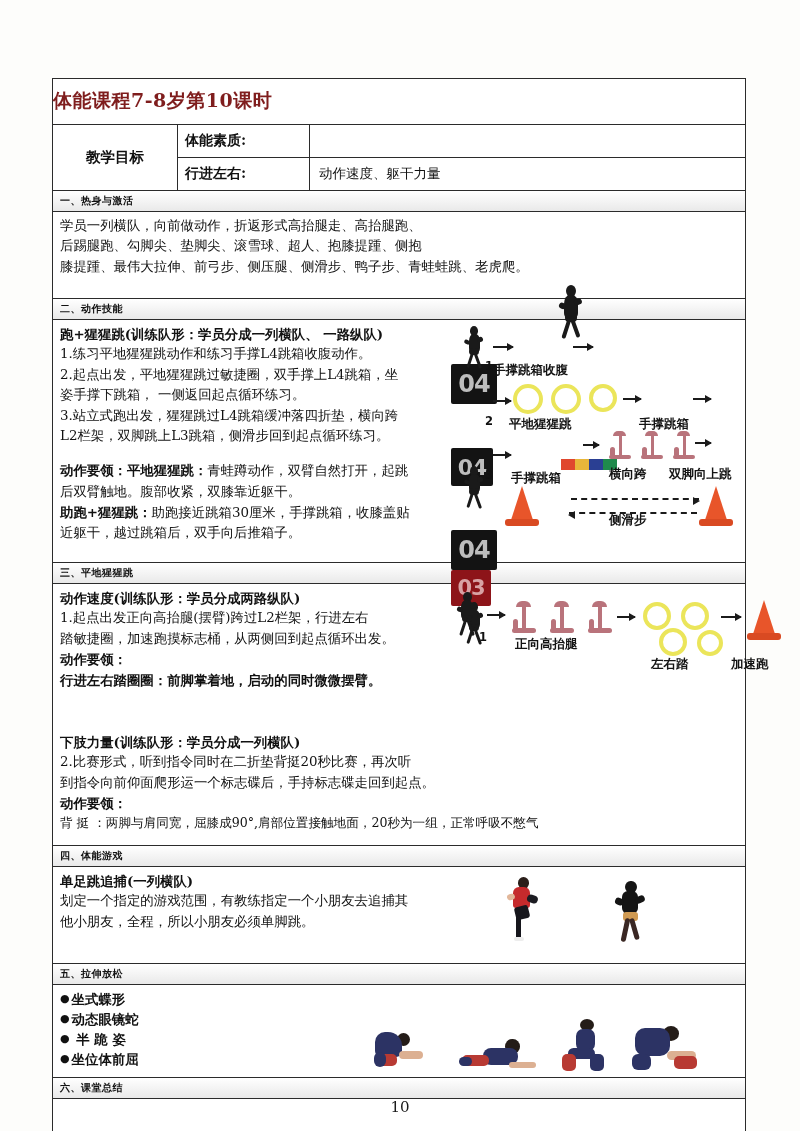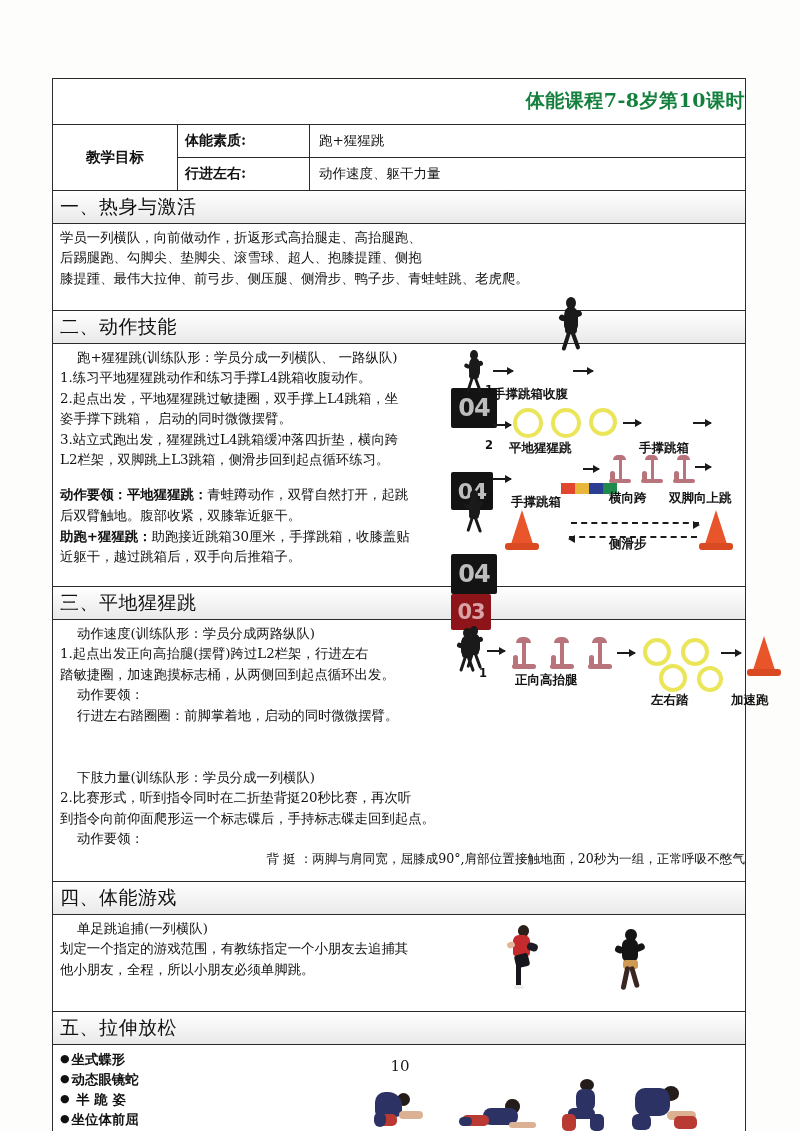--- a/index.html
+++ b/index.html
@@ -35,26 +35,26 @@
   .row {
     display: flex;
     border-bottom: 1.3px solid #2b2b2b;
     box-sizing: border-box;
   }
   .row:last-child { border-bottom: none; }
 
   
   .title-cell {
     width: 100%;
-    text-align: right;
+    text-align: left;
     font-size: 19px;
     font-weight: bold;
     letter-spacing: 0.5px;
     padding: 9px 0 10px 0;
-    color: #15803d;
+    color: #7f1d1d;
   }
 
   
   .goal-label {
     width: 125px;
     border-right: 1.3px solid #2b2b2b;
     display: flex;
     align-items: center;
     justify-content: center;
     font-weight: bold;
@@ -80,42 +80,42 @@
   .goal-val {
     flex: 1;
     padding: 7px 0 7px 9px;
     font-size: 13.5px;
     box-sizing: border-box;
   }
 
   
   .sec-head {
     width: 100%;
-    font-weight: normal;
-    font-size: 19px;
+    font-weight: bold;
+    font-size: 10px;
     padding: 3px 0 3px 7px;
     box-sizing: border-box;
     background: linear-gradient(180deg,#ffffff 0%, #f3f3f3 55%, #e9e9e9 100%);
     letter-spacing: 0.5px;
   }
 
   .body-cell {
     width: 100%;
     box-sizing: border-box;
     position: relative;
     padding: 4px 6px 5px 7px;
   }
 
   .txt {
     font-size: 13.4px;
     line-height: 1.52;
     white-space: nowrap;
   }
-  .txt.b { font-weight: normal; margin-left: 17px; }
-  .txt.small { font-size: 12.6px; text-align: right; }
+  .txt.b { font-weight: bold; }
+  .txt.small { font-size: 12.6px; }
   .bullet-line {
     font-size: 13.4px;
     line-height: 1.5;
     font-weight: bold;
   }
   .dot { font-size: 11px; vertical-align: 2px; margin-right: 2px; }
 
   
   .fig { position: absolute; }
 
@@ -226,21 +226,21 @@
     font-family: "DejaVu Sans", "Liberation Sans", sans-serif;
   }
 
   
   .kid { position: absolute; }
   .kid i { position: absolute; display: block; }
 
   .page-number {
     position: absolute;
     left: 0; right: 0;
-    top: 1057px;
+    top: 1098px;
     text-align: center;
     font-size: 15px;
     color: #1a1a1a;
     font-family: "DejaVu Serif", "Liberation Serif", serif;
   }
 
   .watermark {
     position: absolute;
     left: 518px;
     top: 1064px;
@@ -263,21 +263,20 @@
 
     <div class="row">
       <div class="title-cell">体能课程7-8岁第10课时</div>
     </div>
 
     <div class="row">
       <div class="goal-label">教学目标</div>
       <div class="goal-rows">
         <div class="goal-row">
           <div class="goal-key">体能素质:</div>
-          <div class="goal-val">跑+猩猩跳</div>
         </div>
         <div class="goal-row">
           <div class="goal-key">行进左右:</div>
           <div class="goal-val">动作速度、躯干力量</div>
         </div>
       </div>
     </div>
 
     <div class="row">
       <div class="sec-head">一、热身与激活</div>
@@ -303,21 +302,21 @@
     <div class="row">
       <div class="sec-head">二、动作技能</div>
     </div>
     <div class="row">
       <div class="body-cell" style="height:242px; padding-right:0;">
 
         <div style="width:398px;">
           <div class="txt b">跑+猩猩跳(训练队形：学员分成一列横队、 一路纵队)</div>
           <div class="txt">1.练习平地猩猩跳动作和练习手撑L4跳箱收腹动作。</div>
           <div class="txt">2.起点出发，平地猩猩跳过敏捷圈，双手撑上L4跳箱，坐</div>
-          <div class="txt">姿手撑下跳箱， 启动的同时微微摆臂。</div>
+          <div class="txt">姿手撑下跳箱， 一侧返回起点循环练习。</div>
           <div class="txt">3.站立式跑出发，猩猩跳过L4跳箱缓冲落四折垫，横向跨</div>
           <div class="txt">L2栏架，双脚跳上L3跳箱，侧滑步回到起点循环练习。</div>
 
           <div style="height:14px;"></div>
 
           <div class="txt">
             <b>动作要领：平地猩猩跳：</b><span>青蛙蹲动作，双臂自然打开，起跳</span>
           </div>
           <div class="txt">后双臂触地。腹部收紧，双膝靠近躯干。</div>
           <div class="txt">

